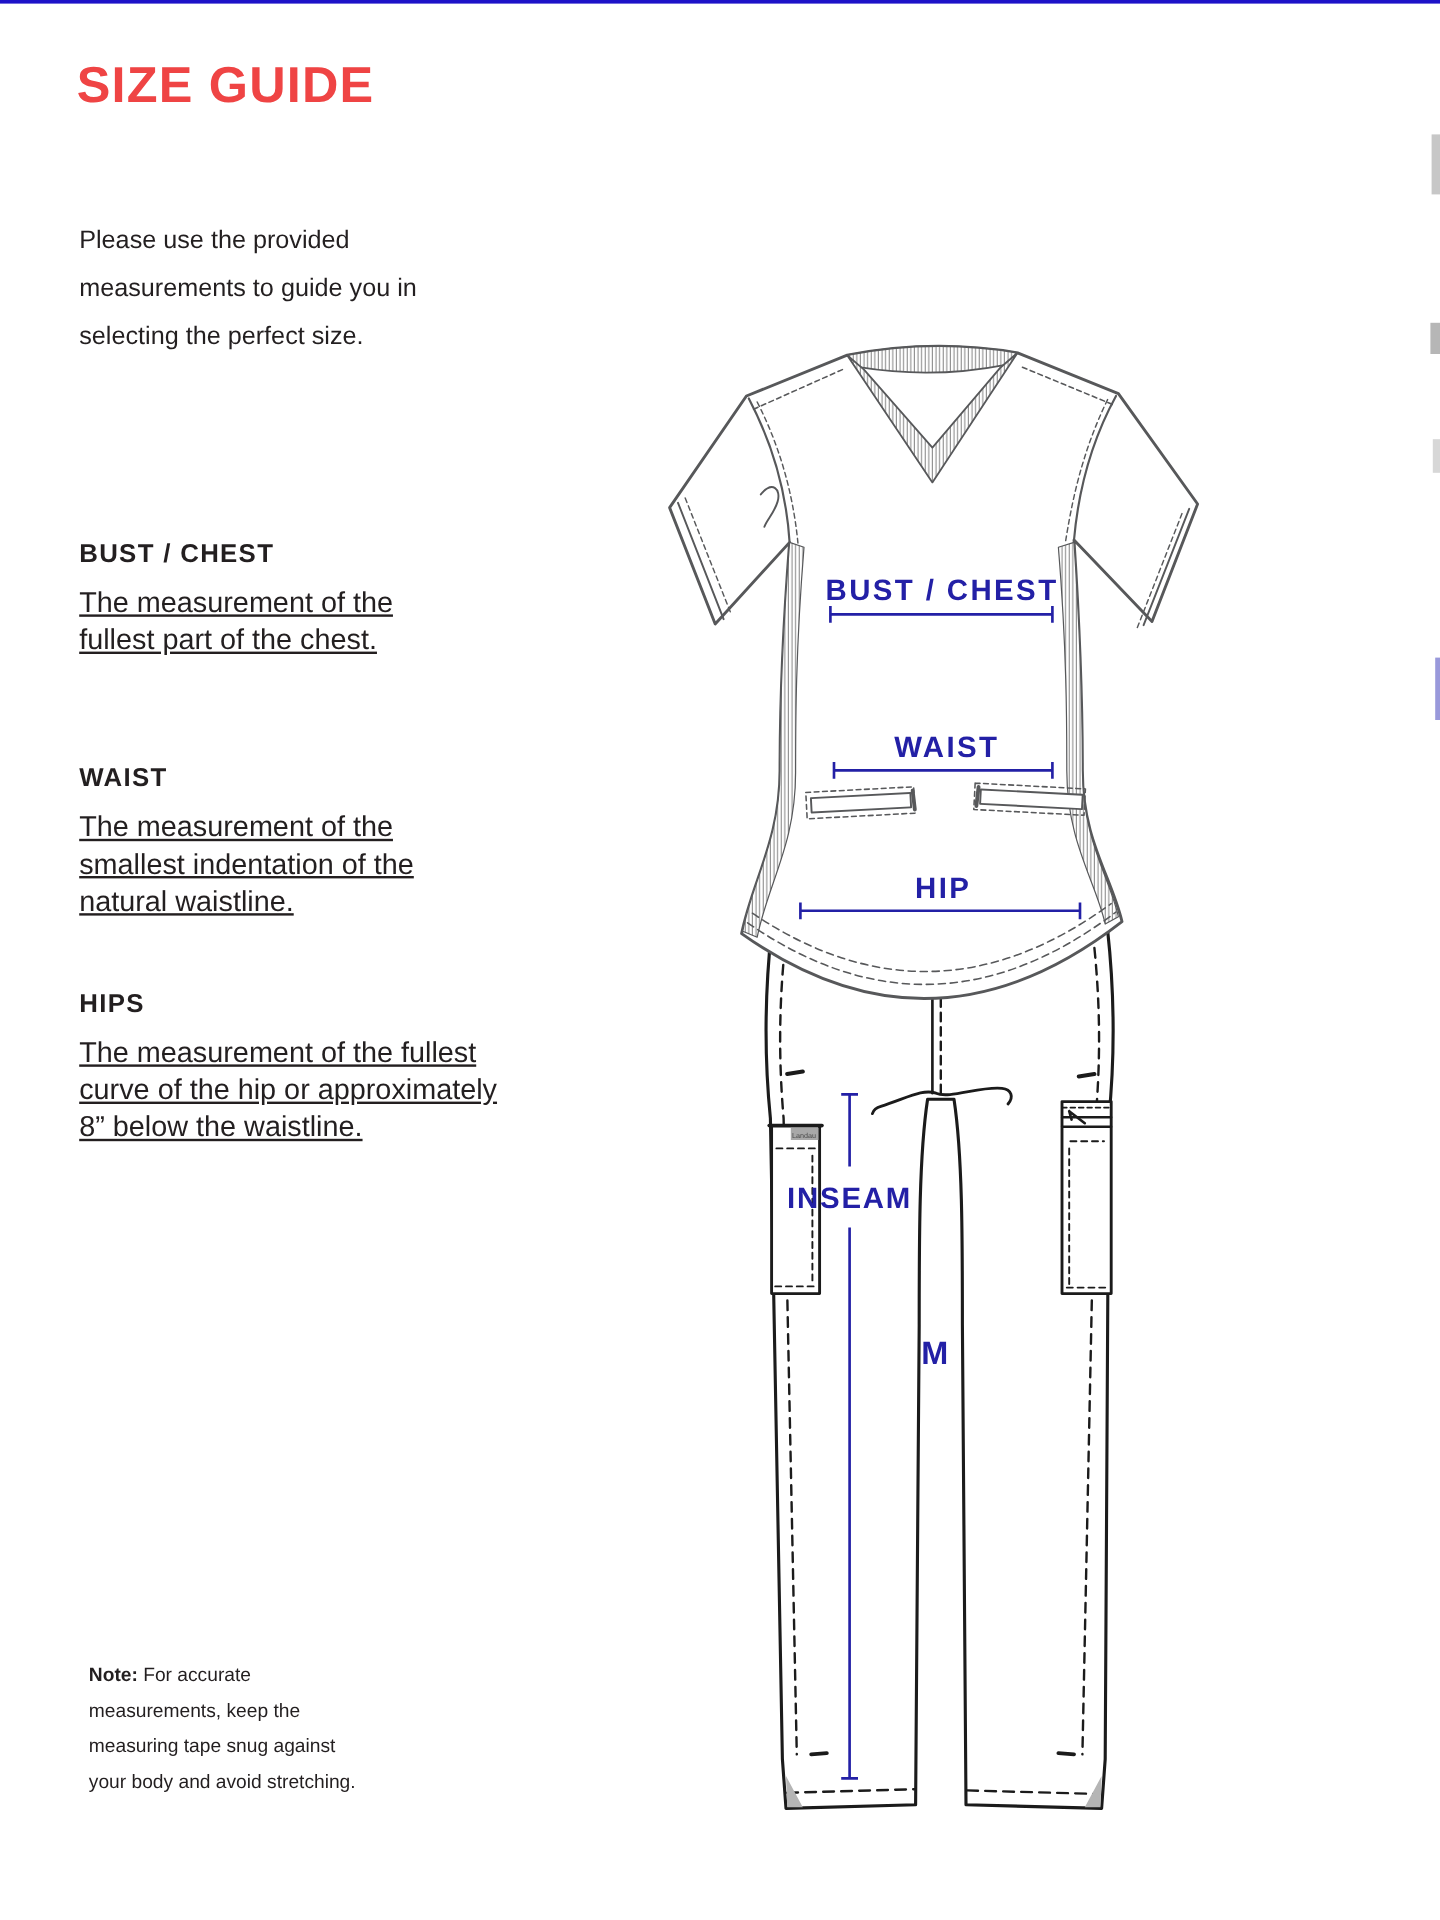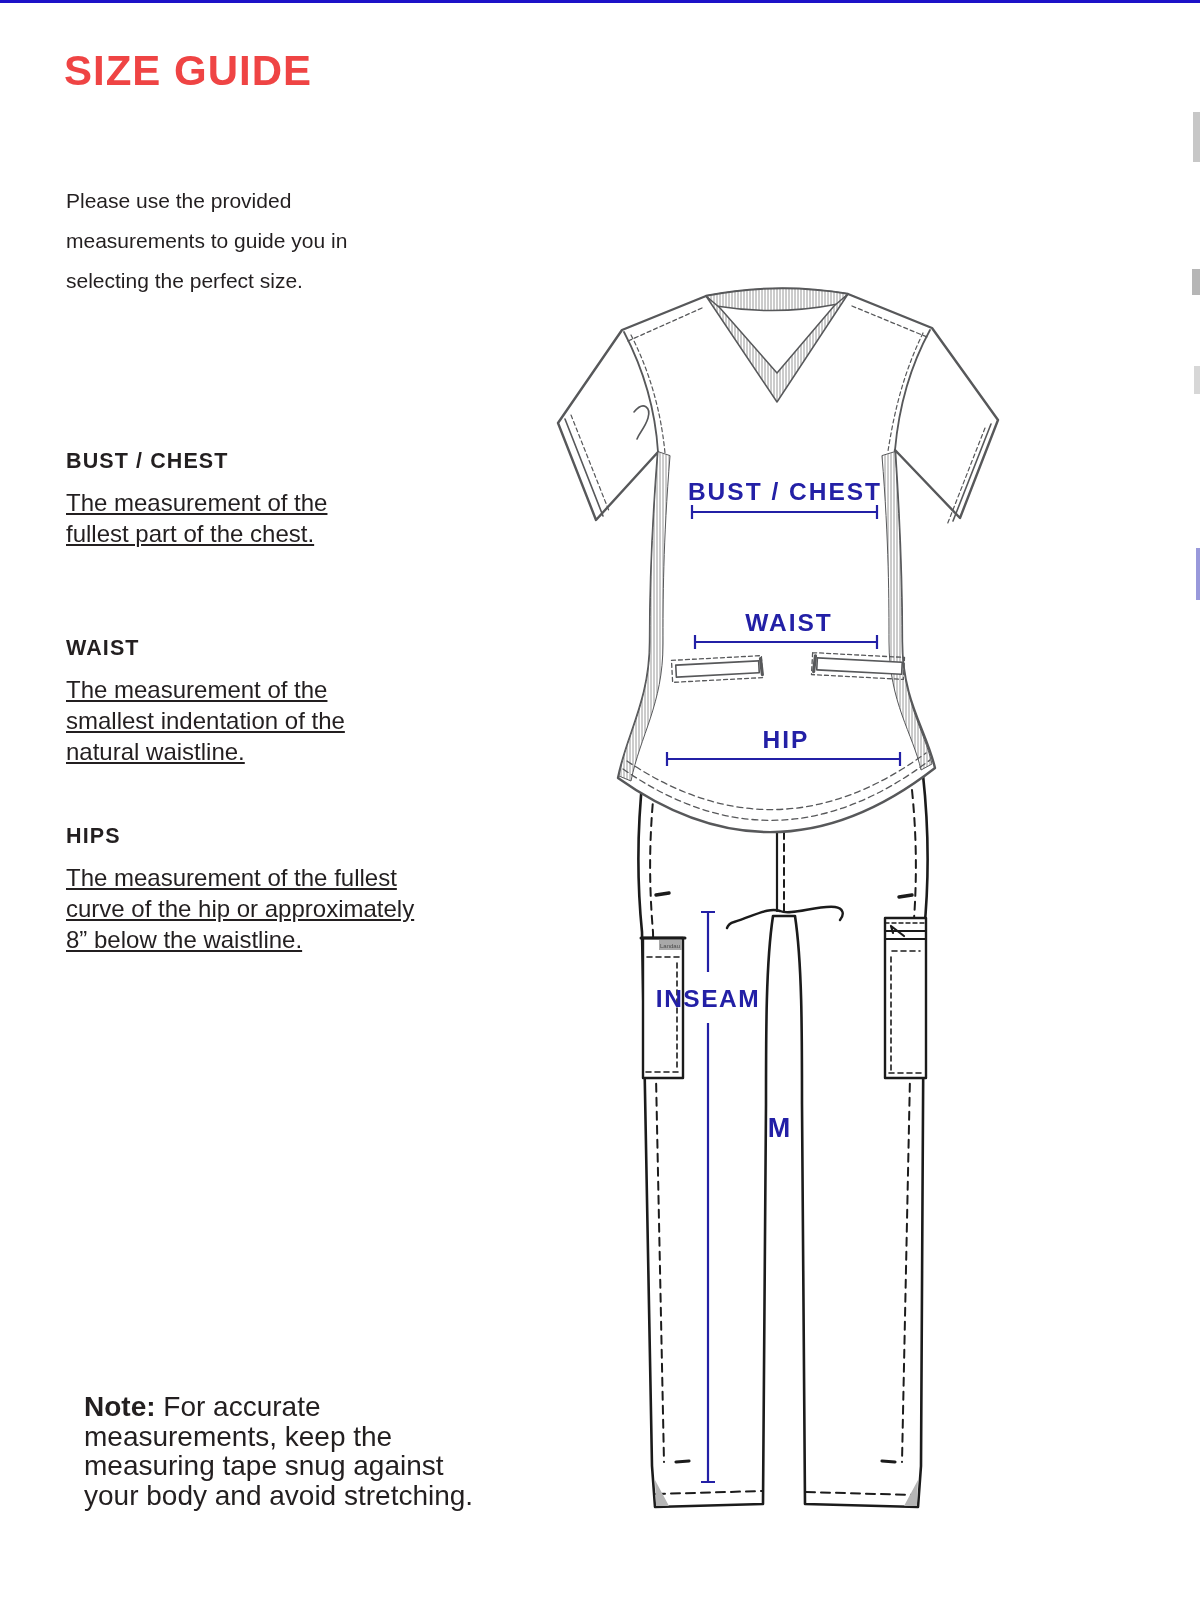--- a/index.html
+++ b/index.html
@@ -19,22 +19,22 @@
     font-size:21px;line-height:40px;white-space:pre-line;
   }
   .sec{position:absolute;left:66px;width:470px;}
   .sec h3{margin:0;font-size:21.5px;font-weight:700;letter-spacing:1.1px;}
   .sec p{margin:13px 0 0 0;font-size:24px;line-height:31px;white-space:pre-line;text-decoration:underline;}
   .sec-bust{top:449px;}
   .sec-waist{top:636px;}
   .sec-hips{top:824px;}
   .sec-inseam{top:1027px;}
   .note{
-    position:absolute;left:66px;top:1374px;width:470px;margin:18px;
-    font-size:28px;line-height:29.5px;white-space:pre-line;
+    position:absolute;left:66px;top:1374px;width:470px;margin:8px;
+    font-size:16px;line-height:29.5px;white-space:pre-line;
   }
   .note .b{font-weight:700;}
   .diagram-svg{position:absolute;left:530px;top:270px;}
   .edge-frag{position:absolute;}
   .frag1{right:0;top:112px;width:7px;height:50px;background:rgba(130,130,130,.45);}
   .frag2{right:0;top:269px;width:8px;height:26px;background:rgba(110,110,110,.5);}
   .frag3{right:0;top:366px;width:6px;height:28px;background:rgba(150,150,150,.38);}
   .frag4{right:0;top:548px;width:4px;height:52px;background:rgba(70,70,190,.55);}
 </style>
 </head>

